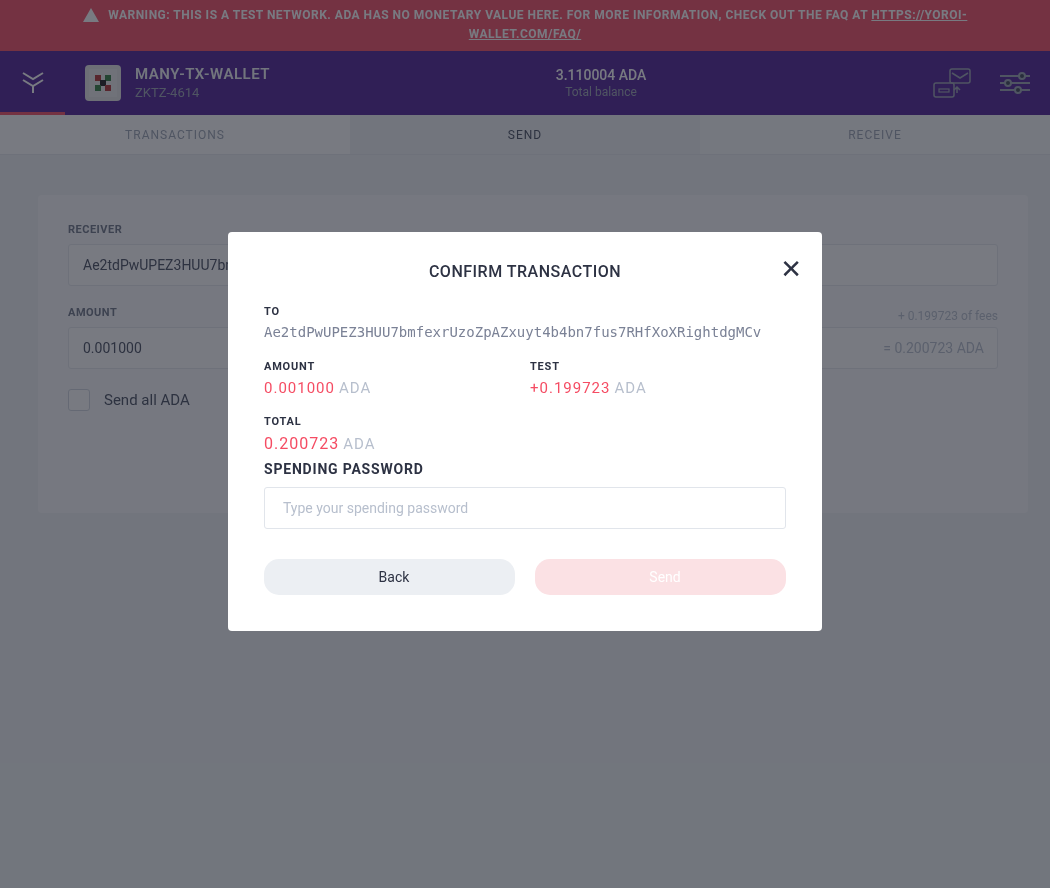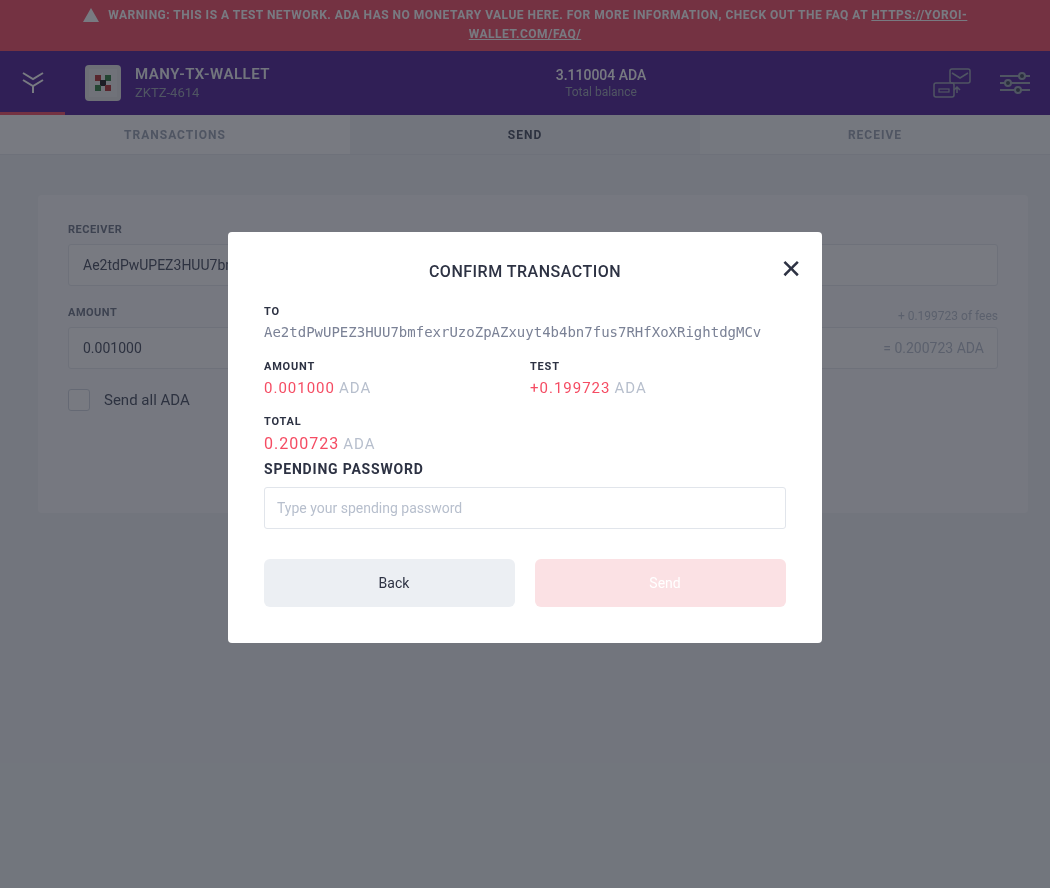--- a/index.html
+++ b/index.html
@@ -65,21 +65,21 @@
     background:#fff;
     height:40px;
     border-bottom:1px solid #e6e9ee;
   }
   .tab {
     flex:1;
     text-align:center;
     line-height:40px;
     font-size:12px;
     letter-spacing:1px;
-    font-weight:700;
+    font-weight:400;
     color:#9aa3b2;
     cursor:pointer;
   }
   .tab.active { background:#f0f3f5; color:#444b5d;}
   .tab.receive { background:#f8f9fa; }
 
   .page {
     padding: 40px 22px 0 38px;
   }
   .card {
@@ -161,26 +161,26 @@
   .m-val { font-size:15px; }
   .m-val .num { color:#f54c63; letter-spacing:1px;}
   .m-val .unit { color:#b7bfcd; margin-left:4px; letter-spacing:1px;}
   .m-total .num { font-size:16px; }
   .m-pass-label {
     font-size:14px; font-weight:700; letter-spacing:0.8px; color:#2d3243;
     margin-top:8px; margin-bottom:10px;
   }
   .m-pass-input {
     width:100%; height:42px; border:1px solid #e1e5eb; border-radius:3px;
-    padding:0 12px; font-size:14px; color:#444b5d;
+    padding:0 18px; font-size:14px; color:#444b5d;
   }
   .m-pass-input::placeholder { color:#b7bfcd; }
   .m-buttons { display:flex; gap:20px; margin-top:30px;}
   .m-btn {
-    flex:1; height:48px; border:none; border-radius:6px; font-size:14px; cursor:pointer;padding-left:9px;
+    flex:1; height:36px; border:none; border-radius:15px; font-size:14px; cursor:pointer;padding-left:9px;
   }
   .m-btn.back { background:#eceff3; color:#2d3243; }
   .m-btn.send { background:#fbe1e4; color:#fff; }
 </style>
 </head>
 <body>
 
 <div class="warning-banner">
   <span class="warn-icon">
     <svg width="16" height="14" viewBox="0 0 16 14">

